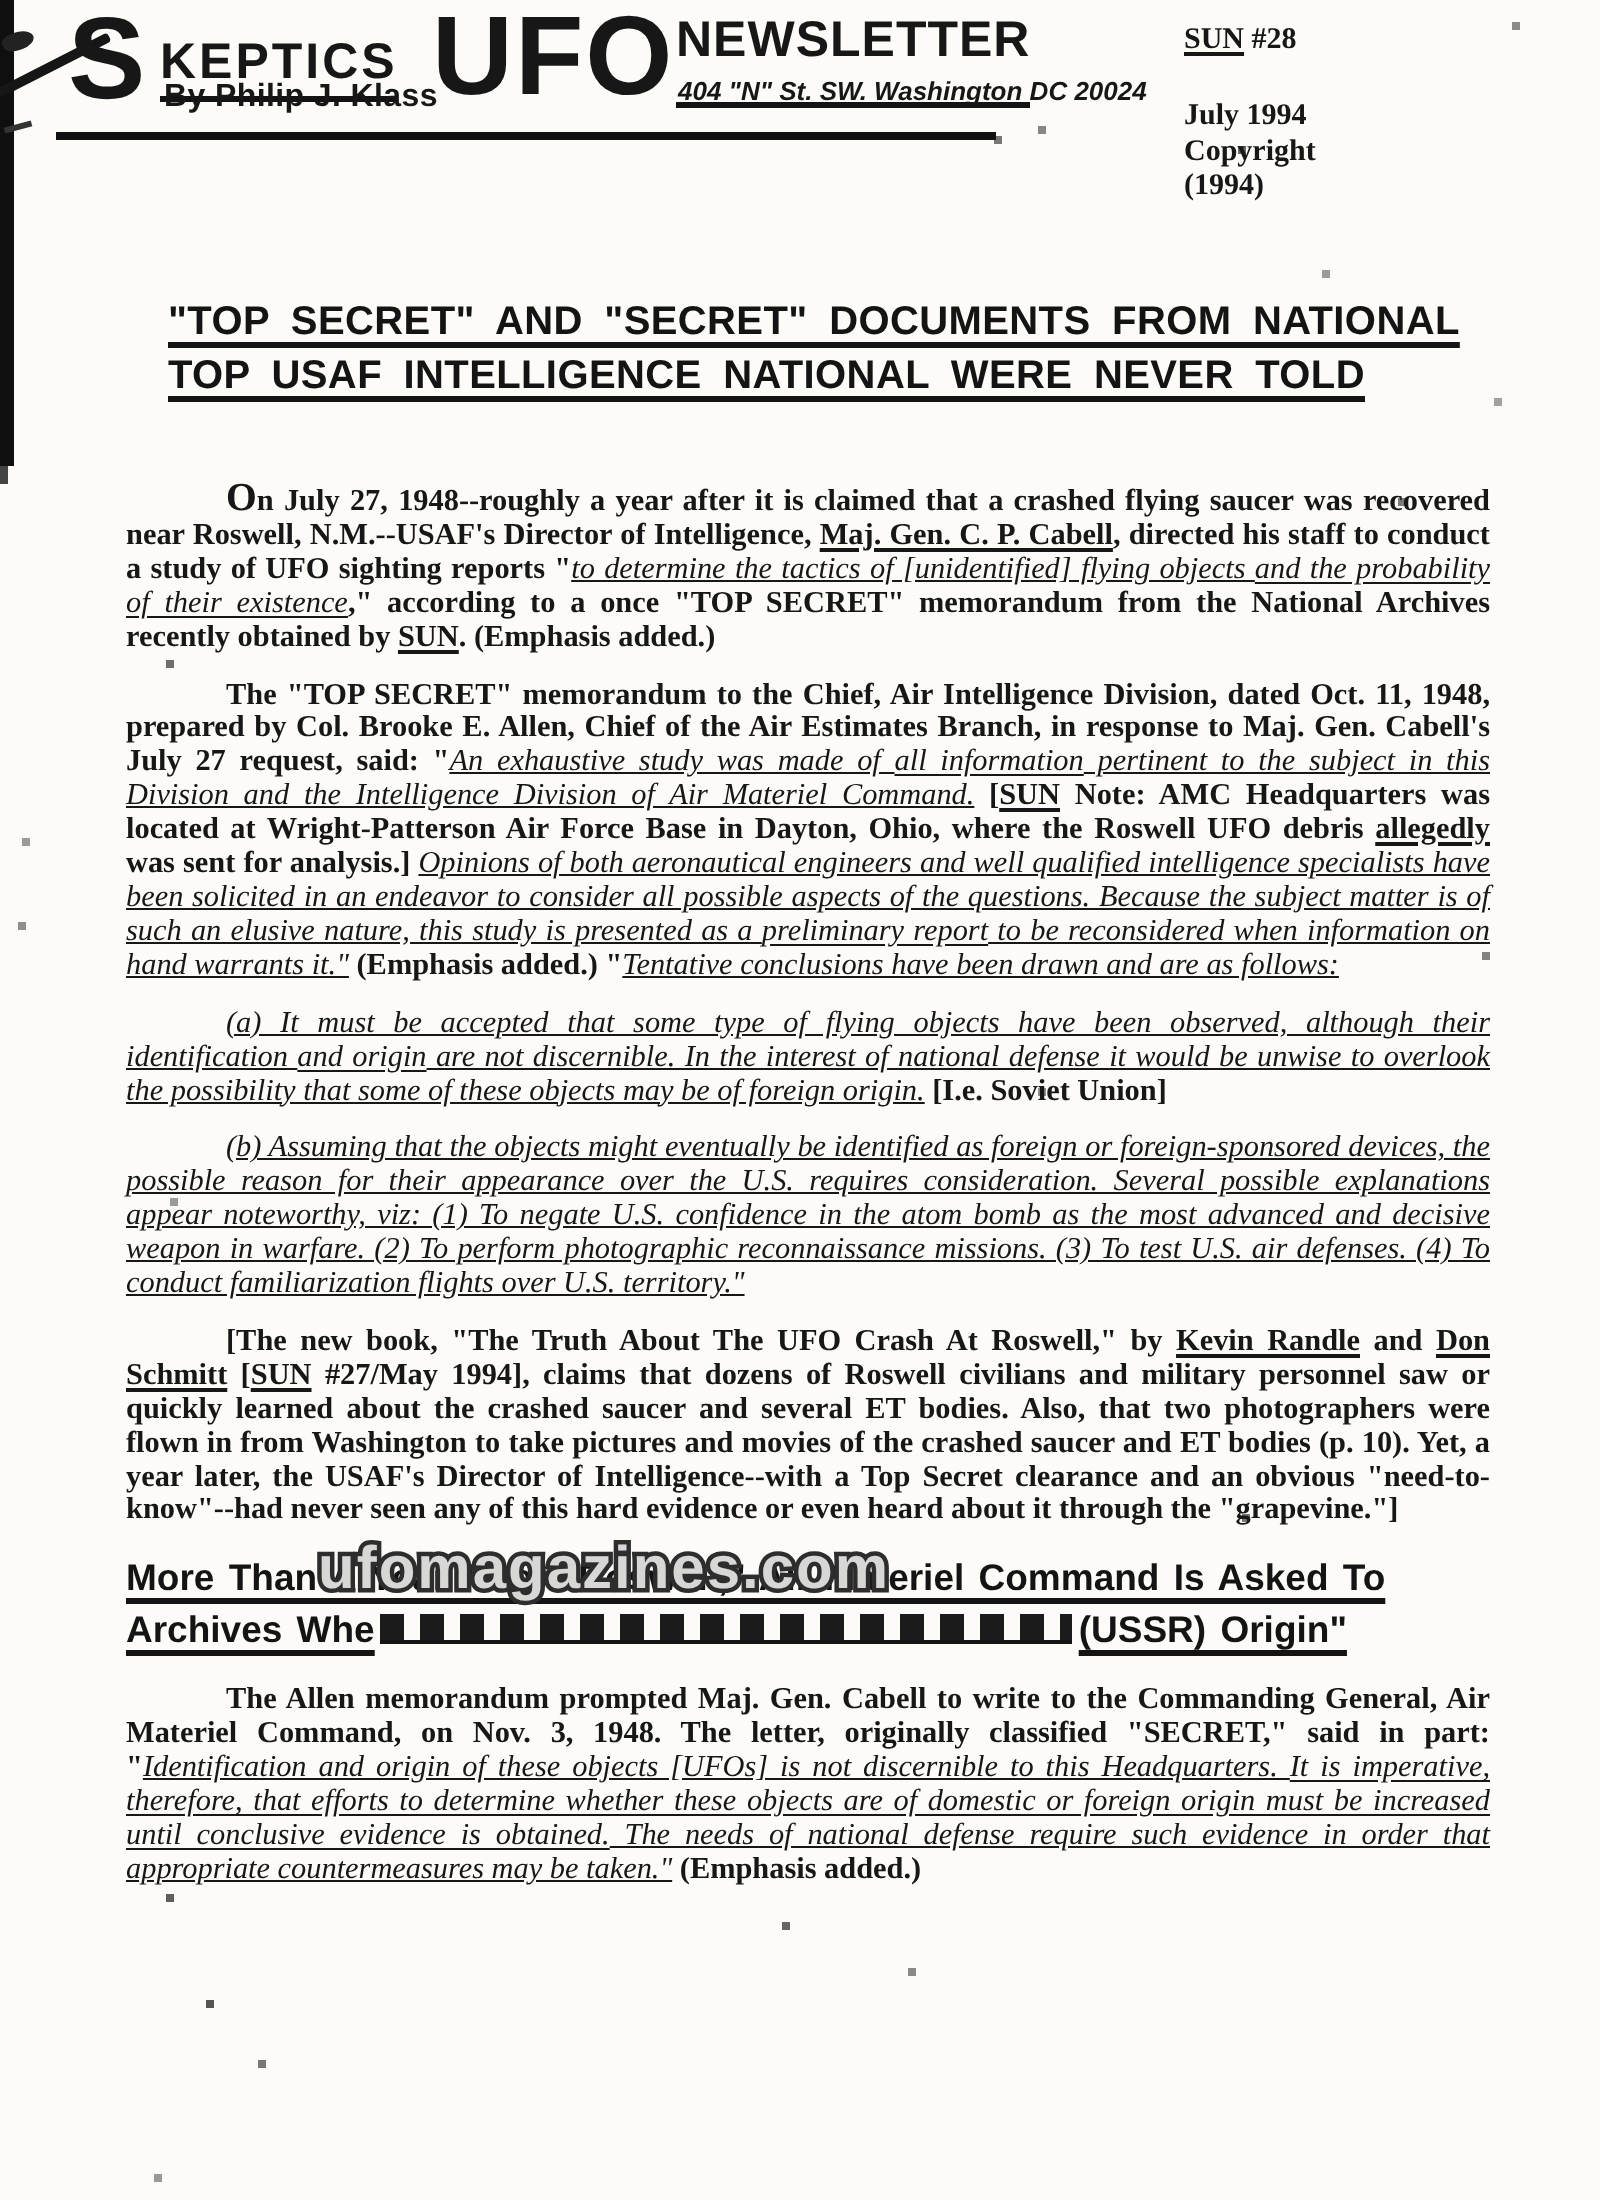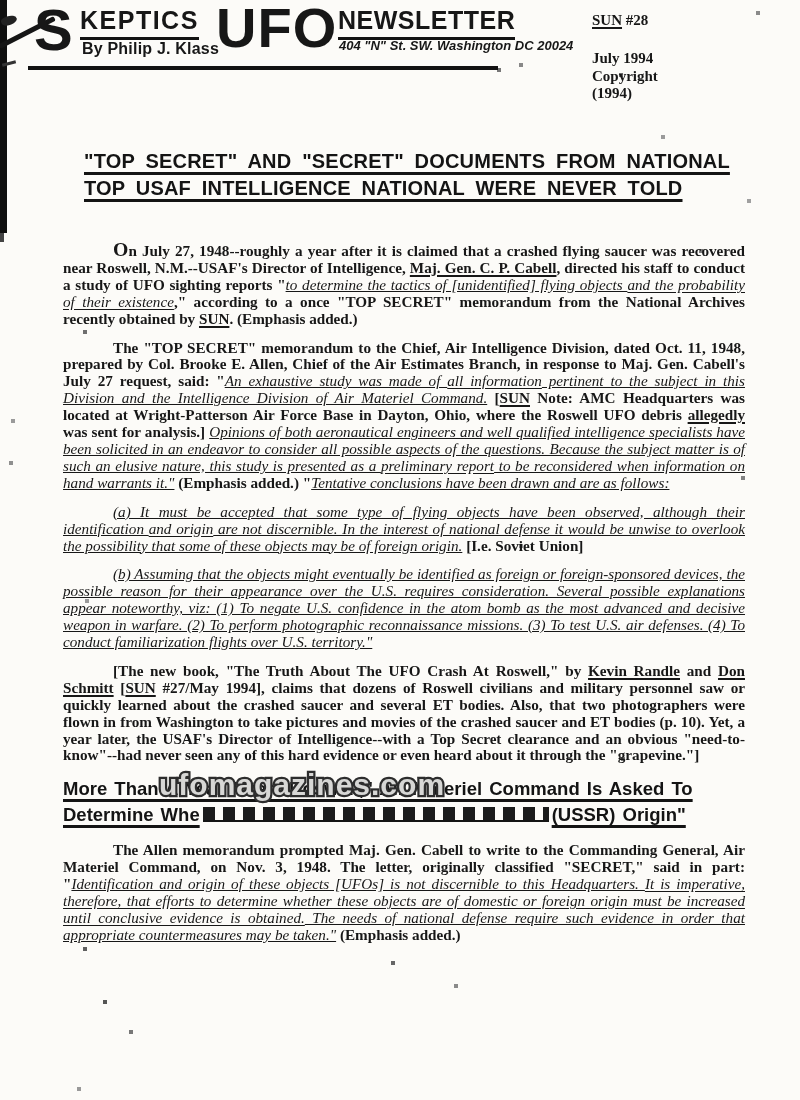--- a/index.html
+++ b/index.html
@@ -18,24 +18,24 @@
     box-shadow:620px 74px 0 1px #6a6a6a, 757px 12px 0 1px #8a8a8a, 700px 250px 0 1px #7c7c7c,
     84px 331px 0 1px #6f6f6f, 742px 477px 0 1px #828282, 520px 545px 0 1px #909090,
     86px 600px 0 1px #9a9a9a, 622px 758px 0 1px #7a7a7a, 498px 69px 0 1px #777,
     520px 64px 0 1px #888, 84px 948px 0 1px #5f5f5f, 392px 962px 0 1px #666,
     455px 985px 0 1px #8a8a8a, 104px 1001px 0 1px #555, 130px 1031px 0 1px #777,
     78px 1088px 0 1px #999, 12px 420px 0 1px #9a9a9a, 10px 462px 0 1px #8f8f8f,
     662px 136px 0 1px #9a9a9a, 748px 200px 0 1px #a0a0a0;}
   
   .masthead{position:absolute;left:30px;top:5px;width:472px;height:66px;font-family:"Liberation Sans",sans-serif;}
   .big-s{position:absolute;left:4px;top:-6px;font-size:58px;font-weight:800;line-height:62px;}
-  .keptics{position:absolute;left:50px;top:1px;font-size:25px;font-weight:800;letter-spacing:1.5px;border-bottom:3px solid #131313;padding-bottom:2px;}
+  .keptics{position:absolute;left:50px;top:12px;font-size:25px;font-weight:800;letter-spacing:1.5px;border-bottom:3px solid #131313;padding-bottom:2px;}
   .byline{position:absolute;left:52px;top:35px;font-size:16px;font-weight:700;letter-spacing:.2px;}
   .ufo{position:absolute;left:186px;top:-8px;font-size:56px;font-weight:800;letter-spacing:1px;line-height:62px;}
-  .newsletter{position:absolute;left:308px;top:1px;font-size:25px;font-weight:800;letter-spacing:.5px;border-bottom:3px solid #131313;padding-bottom:2px;}
+  .newsletter{position:absolute;left:308px;top:1px;font-size:25px;font-weight:800;letter-spacing:.5px;border-bottom:3px solid #131313;padding-bottom:16px;}
   .address{position:absolute;left:309px;top:33px;font-size:13px;font-style:italic;font-weight:700;white-space:nowrap;}
   .mast-rule{position:absolute;left:-2px;top:61px;width:470px;height:4px;background:#121212;}
   
   .issue{position:absolute;left:592px;top:12px;font-size:15px;font-weight:700;line-height:17px;}
   .issue .row1{margin-bottom:21px;}
   .issue .row2{margin-bottom:1px;}
   .u{text-decoration:underline;text-decoration-thickness:1.5px;text-underline-offset:2px;margin-top:14px;}
   
   .headline{position:absolute;left:84px;top:148px;width:664px;font-family:"Liberation Sans",sans-serif;font-weight:800;font-size:20px;line-height:27px;letter-spacing:.2px;word-spacing:5px;color:#141414;}
   .headline .hline{display:block;text-decoration:underline;text-decoration-thickness:2.5px;text-underline-offset:4px;}
@@ -95,21 +95,21 @@
     <div>
         <p class="para lead"><span class="b ">On July 27, 1948--roughly a year after it is claimed that a crashed flying saucer was recovered near Roswell, N.M.--USAF's Director of Intelligence, </span><span class="b u">Maj. Gen. C. P. Cabell</span><span class="b ">, directed his staff to conduct a study of UFO sighting reports "</span><span class="i ">to determine the tactics of [unidentified] flying objects </span><span class="i u">and the probability of their existence</span><span class="b ">," according to a once "TOP SECRET" memorandum from the National Archives recently obtained by </span><span class="b u">SUN</span><span class="b ">. (Emphasis added.)</span></p>
         <p class="para"><span class="b ">The "TOP SECRET" memorandum to the Chief, Air Intelligence Division, dated Oct. 11, 1948, prepared by Col. Brooke E. Allen, Chief of the Air Estimates Branch, in response to Maj. Gen. Cabell's July 27 request, said: "</span><span class="i ">An exhaustive study was made of </span><span class="i u">all information</span><span class="i "> pertinent to the subject in this Division and the Intelligence Division of Air Materiel Command.</span><span class="b ">  [</span><span class="b u">SUN</span><span class="b "> Note: AMC Headquarters was located at Wright-Patterson Air Force Base in Dayton, Ohio, where the Roswell UFO debris </span><span class="b u">allegedly</span><span class="b "> was sent for analysis.]  </span><span class="i ">Opinions of both aeronautical engineers and well qualified intelligence specialists have been solicited in an endeavor to consider all possible aspects of the questions.  Because the subject matter is of such an elusive nature, this study is presented as a </span><span class="i u">preliminary report</span><span class="i "> to be reconsidered when information on hand warrants it."</span><span class="b "> (Emphasis added.)  "</span><span class="i ">Tentative conclusions have been drawn and are as follows:</span></p>
         <p class="para"><span class="i ">(a)  It must be accepted that some type of flying objects have been observed, although their identification </span><span class="i u">and origin</span><span class="i "> are not discernible.  In the interest of national defense it would be unwise to overlook the possibility that some of these objects may be of foreign origin.</span><span class="b "> [I.e. Soviet Union]</span></p>
         <p class="para"><span class="i ">(b)  Assuming that the objects might eventually be identified as foreign or foreign-sponsored devices, the possible reason for their appearance over the U.S. requires consideration.  Several possible explanations appear noteworthy, viz: (1) To negate U.S. confidence in the atom bomb as the most advanced and decisive weapon in warfare.  (2) To perform photographic reconnaissance missions. (3) To test U.S. air defenses.  (4) To conduct familiarization flights over U.S. territory."</span></p>
         <p class="para"><span class="b ">[The new book, "The Truth About The UFO Crash At Roswell," by </span><span class="b u">Kevin Randle</span><span class="b "> and </span><span class="b u">Don Schmitt</span><span class="b "> [</span><span class="b u">SUN</span><span class="b "> #27/May 1994], claims that dozens of Roswell civilians and military personnel saw or quickly learned about the crashed saucer and several ET bodies.  Also, that two photographers were flown in from Washington to take pictures and movies of the crashed saucer and ET bodies (p. 10). Yet, a year later, the USAF's Director of Intelligence--with a Top Secret clearance and an obvious "need-to-know"--had never seen any of this hard evidence or even heard about it through the "grapevine."]</span></p>
       </div>
 
     <h2 class="subhead" style="margin-top:2px;">
       <span class="hline">More Than A Year After "Roswell,"  Air Materiel Command Is Asked To</span>
-      <span class="hline"><span style="font-weight:800;">Determine Whe</span><span class="obscured"></span><span style="font-weight:800;">(USSR) Origin"</span></span>
+      <span class="hline"><span style="font-weight:800;">Archives Whe</span><span class="obscured"></span><span style="font-weight:800;">(USSR) Origin"</span></span>
       <span class="watermark">ufomagazines.com</span>
     </h2>
 
     <div>
         <p class="para"><span class="b ">The Allen memorandum prompted Maj. Gen. Cabell to write to the Commanding General, Air Materiel Command, on Nov. 3, 1948.  The letter, originally classified "SECRET," said in part: "</span><span class="i ">Identification and origin of these objects [UFOs] is not discernible to this Headquarters.  </span><span class="i u">It is imperative, therefore, that efforts to determine whether these objects are of domestic or foreign origin must be increased until conclusive evidence is obtained.</span><span class="i ">  The needs of national defense require such evidence in order that appropriate countermeasures may be taken."</span><span class="b "> (Emphasis added.)</span></p>
       </div>
   </main>
 
 </div>
 

